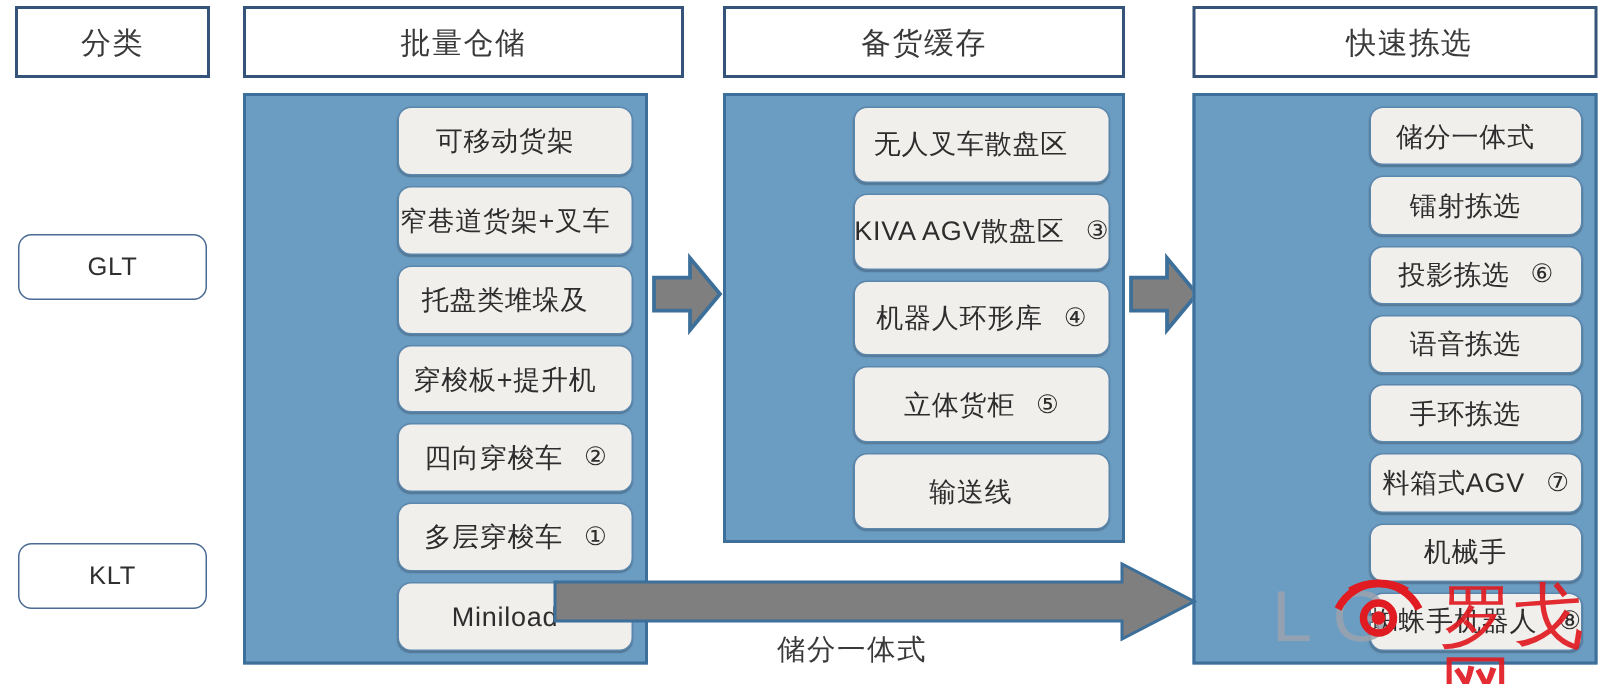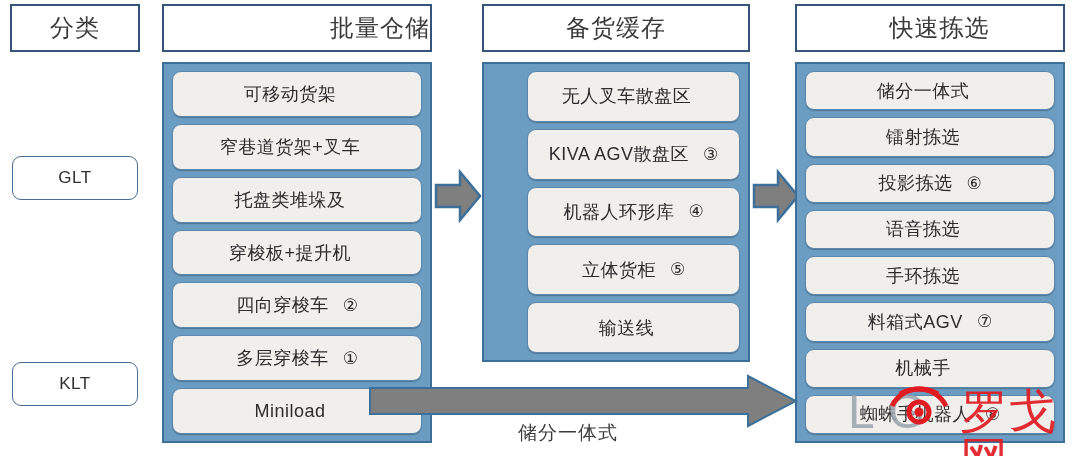--- a/index.html
+++ b/index.html
@@ -21,21 +21,21 @@
   
   .header-box {
     position: absolute;
     box-sizing: border-box;
     background: #ffffff;
     border: 2px solid #36537a;
     display: flex;
     align-items: center;
     justify-content: center;
     color: #3a3a3a;
-    font-size: 24px;
+    font-size: 20px;
     letter-spacing: 1px;
   }
 
   
   .cat-pill {
     position: absolute;
     box-sizing: border-box;
     background: #ffffff;
     border: 1.5px solid #4a6b93;
     border-radius: 9px;
@@ -50,20 +50,21 @@
   
   .panel {
     position: absolute;
     box-sizing: border-box;
     background: #6b9cc2;
     border: 2px solid #3c6f99;
     padding: 7px 8px;
     display: flex;
     flex-direction: column;
     justify-content: space-between;
+    align-items: flex-end;
   }
   .panel-inner {
     display: flex;
     flex-direction: column;
     height: 100%;
     gap: 7px;
   }
   .item {
     box-sizing: border-box;
     flex: 1 1 0;
@@ -121,21 +122,21 @@
   .wm-cn  { color: #e11b22; opacity: .92; }
 </style>
 </head>
 <body>
 
 <div id="canvas">
 
   <div class="header-box" style="left:10px;  top:4px;  width:130px; height:48px;">
     <span>分类</span>
   </div>
-  <div class="header-box" style="left:162px; top:4px;  width:270px; height:48px;justify-content:flex-end;">
+  <div class="header-box" style="left:162px; top:4px;  width:294px; height:48px;">
     <span>批量仓储</span>
   </div>
   <div class="header-box" style="left:482px; top:4px;  width:268px; height:48px;">
     <span>备货缓存</span>
   </div>
   <div class="header-box" style="left:795px; top:4px;  width:270px; height:48px;padding-left:19px;">
     <span>快速拣选</span>
   </div>
 
   <div class="cat-pill" style="left:12px; top:156px; width:126px; height:44px;">

